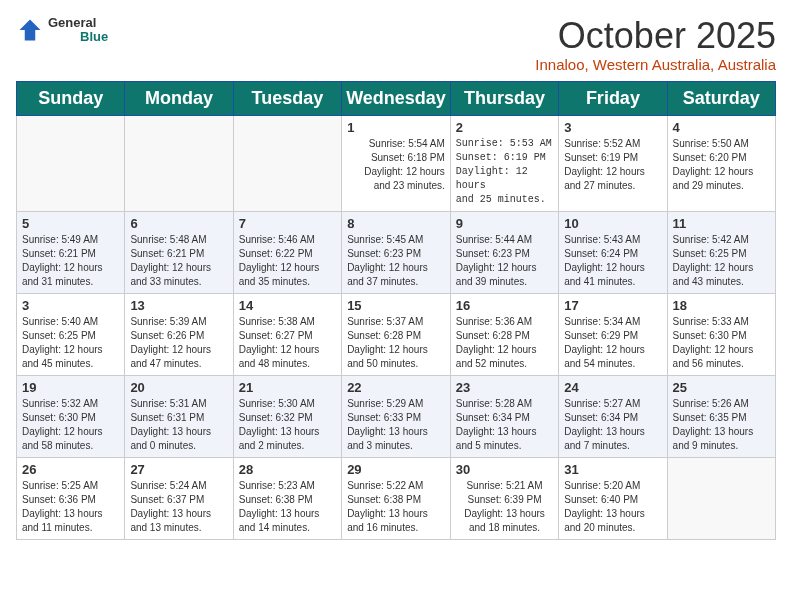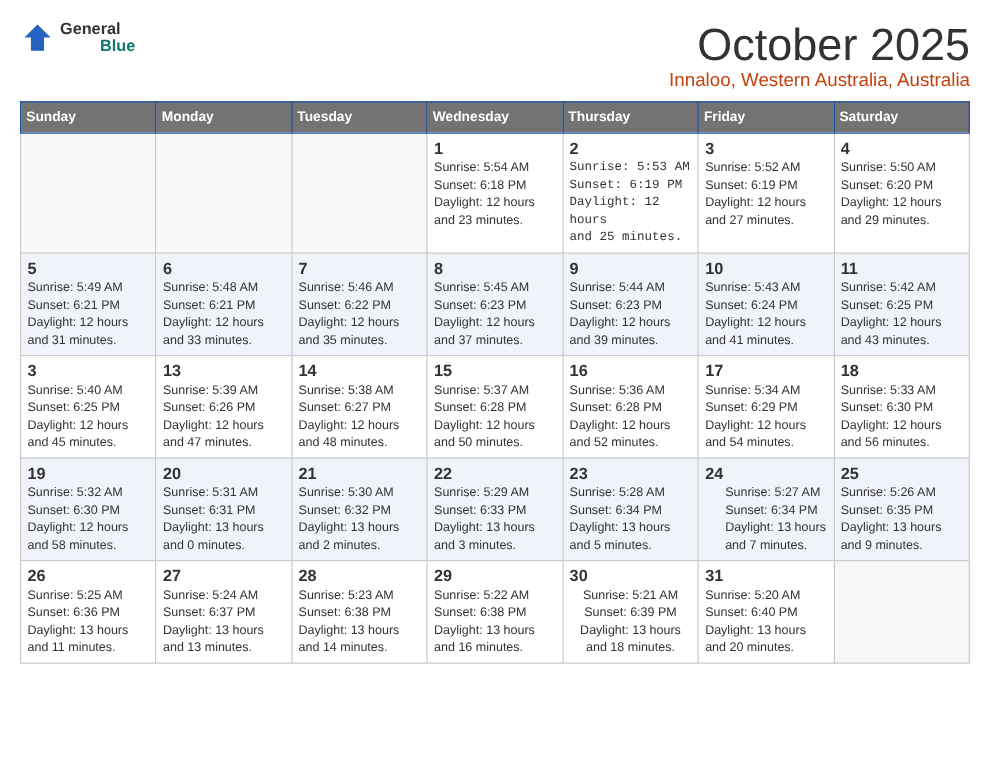--- a/index.html
+++ b/index.html
@@ -45,26 +45,26 @@
       font-size: 15px;
       color: #c2410c;
       margin-left: 33px;
     }
     .calendar {
       width: 100%;
       border-collapse: collapse;
       border: 1px solid #ccc;
     }
     .calendar th {
-      background: #737373;
+      background: #0f766e;
       color: #fff;
-      font-size: 11px;
+      font-size: 18px;
       font-weight: bold;
       padding: 6px 4px;
-      text-align: left;
+      text-align: center;
       border: 1px solid #1a4fa0;
     }
     .calendar td {
       border: 1px solid #ccc;
       vertical-align: top;
       padding: 4px 5px;
       font-size: 10.5px;
       color: #333;
       width: calc(100% / 7);
       min-height: 80px;
@@ -122,21 +122,21 @@
         <th>Saturday</th>
       </tr>
   </thead>
   <tbody id="calendar-body">
   <tr>
         <td class="empty-cell"></td>
         <td class="empty-cell"></td>
         <td class="empty-cell"></td>
         <td>
           <span class="day-num">1</span>
-          <div class="day-info" style="white-space: pre-line;">Sunrise: 5:54 AM
+          <div class="day-info" style="white-space: pre-line; text-align: right;">Sunrise: 5:54 AM
 Sunset: 6:18 PM
 Daylight: 12 hours
 and 23 minutes.</div>
         </td>
         <td>
           <span class="day-num">2</span>
           <div class="day-info" style="white-space: pre-line; font-family: Liberation Mono, monospace;">Sunrise: 5:53 AM
 Sunset: 6:19 PM
 Daylight: 12 hours
 and 25 minutes.</div>
@@ -289,21 +289,21 @@
         </td>
         <td>
           <span class="day-num">23</span>
           <div class="day-info" style="white-space: pre-line;">Sunrise: 5:28 AM
 Sunset: 6:34 PM
 Daylight: 13 hours
 and 5 minutes.</div>
         </td>
         <td>
           <span class="day-num">24</span>
-          <div class="day-info" style="white-space: pre-line; margin-left: 16px;">Sunrise: 5:27 AM
+          <div class="day-info" style="white-space: pre-line;">Sunrise: 5:27 AM
 Sunset: 6:34 PM
 Daylight: 13 hours
 and 7 minutes.</div>
         </td>
         <td>
           <span class="day-num">25</span>
           <div class="day-info" style="white-space: pre-line;">Sunrise: 5:26 AM
 Sunset: 6:35 PM
 Daylight: 13 hours
 and 9 minutes.</div>

